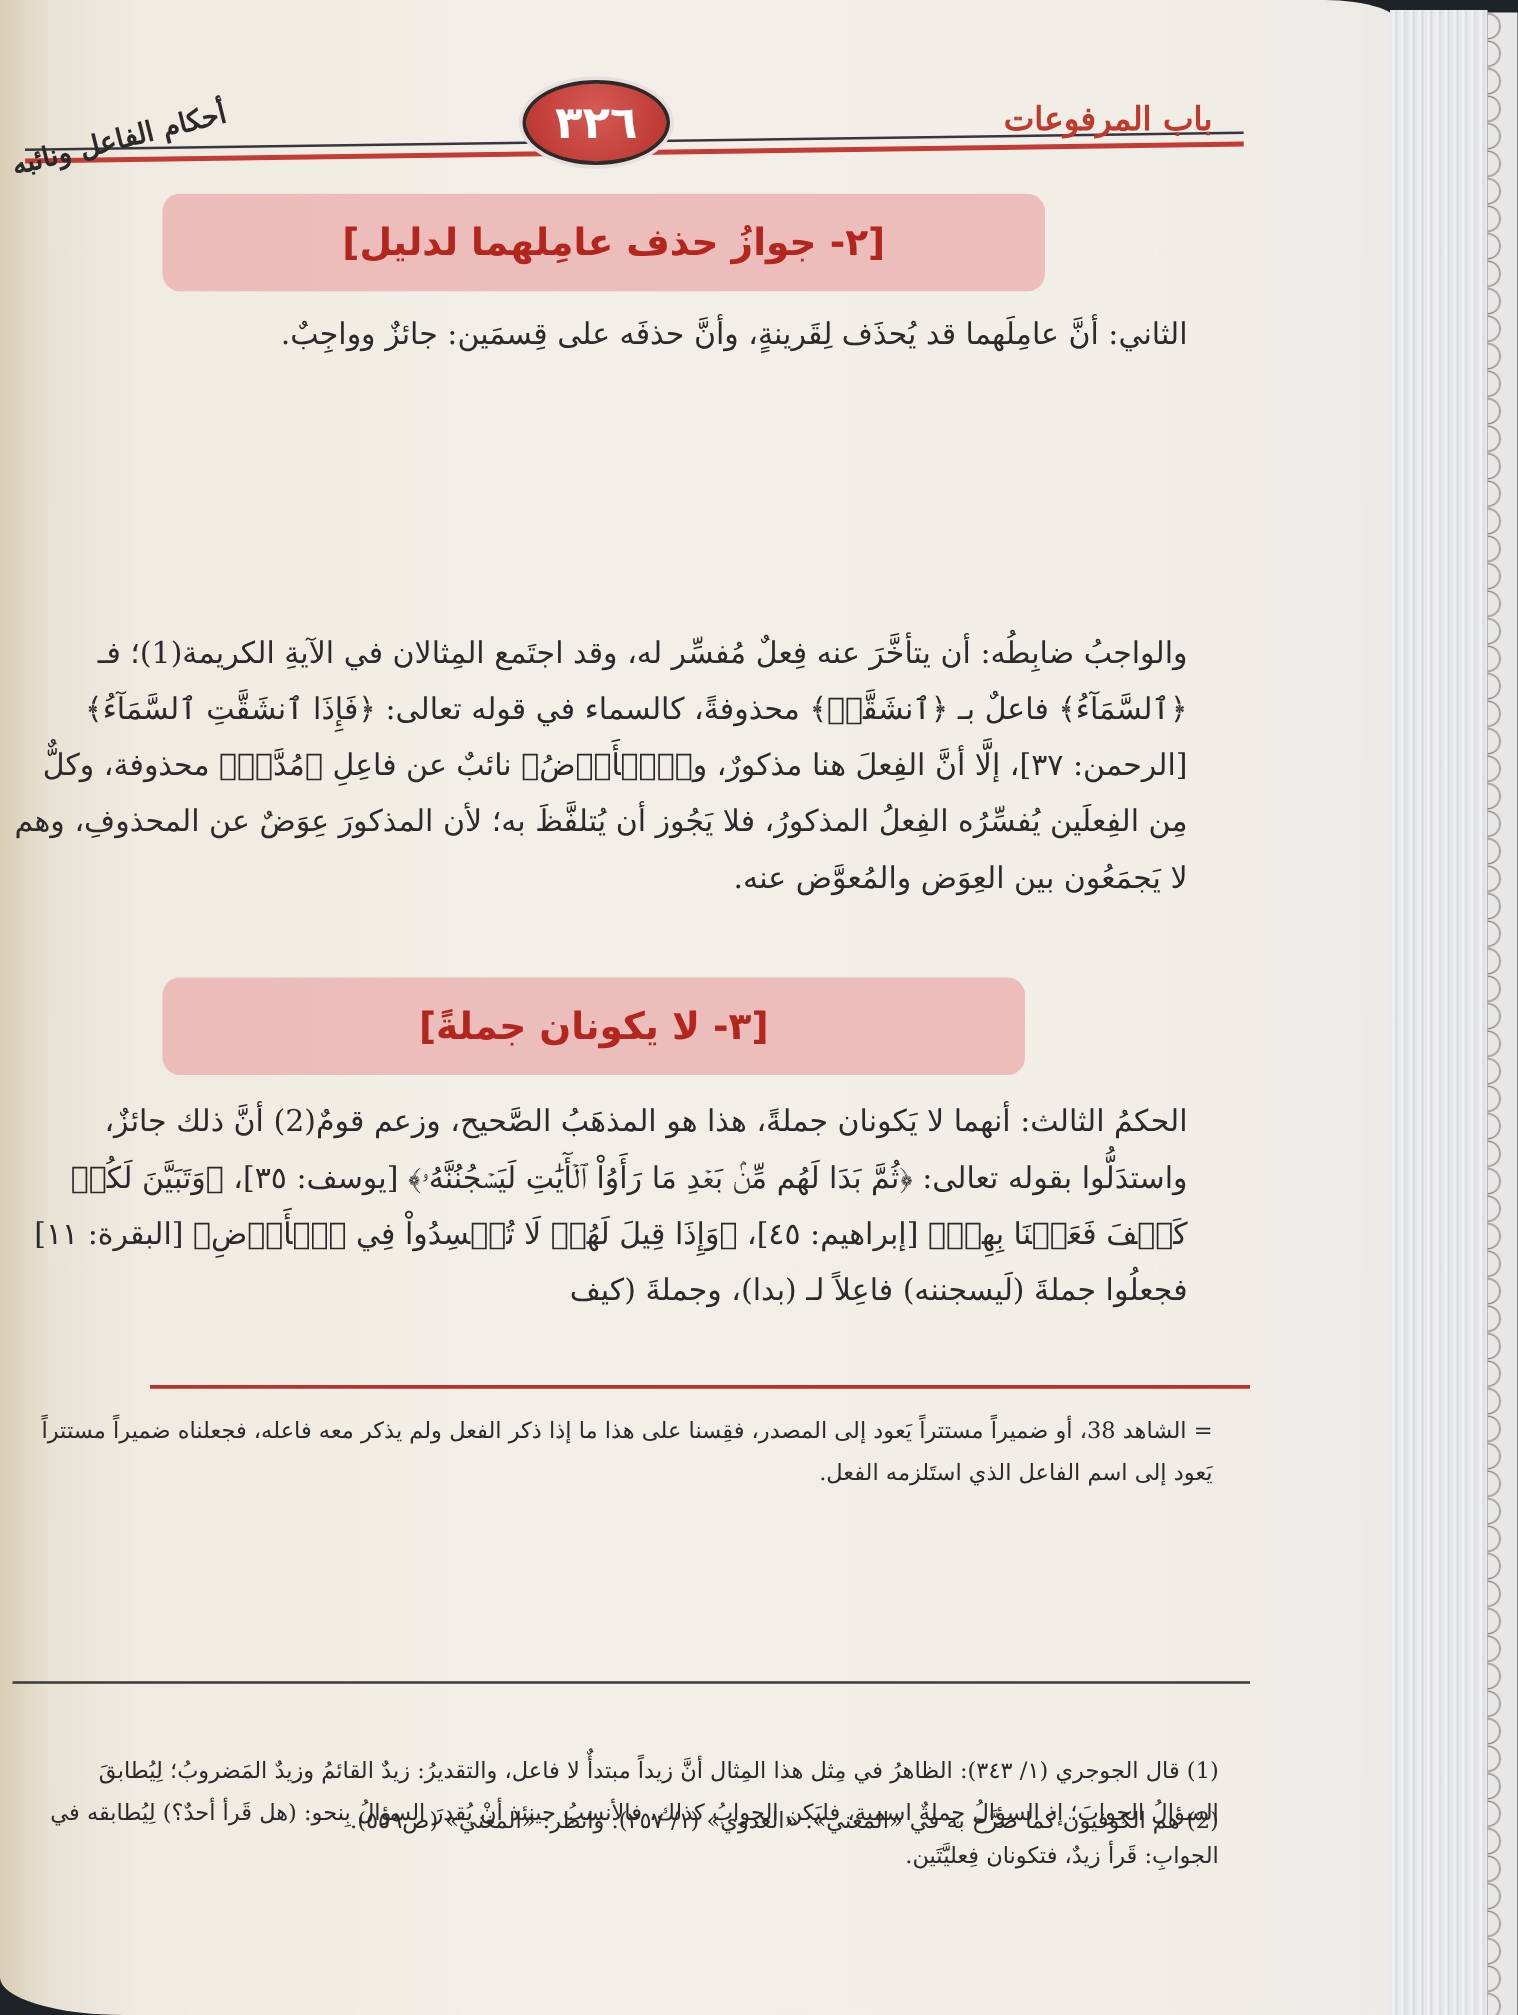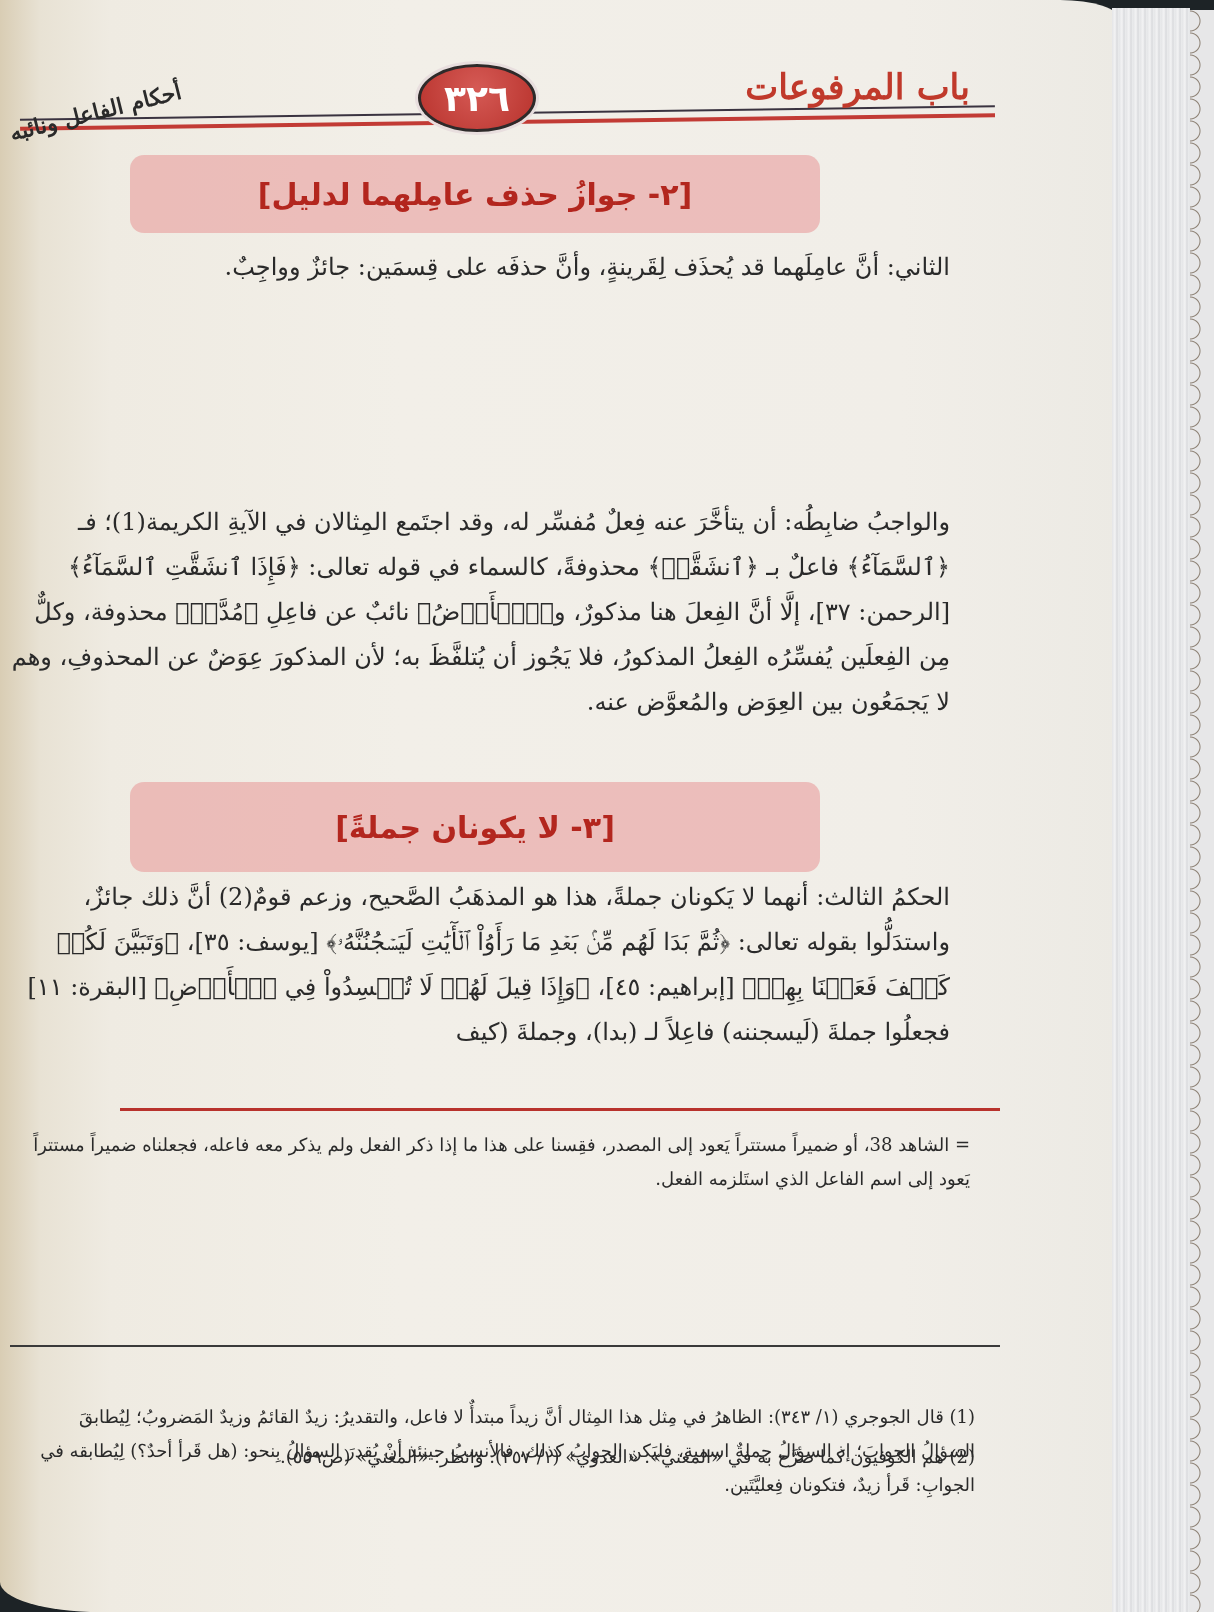--- a/index.html
+++ b/index.html
@@ -19,22 +19,22 @@
     background:repeating-linear-gradient(90deg,#e4e5e7 0px,#f3f3f4 3px,#d9dadd 5px,#eeeff0 7px);
   }
   .scallop {
     position:absolute; left:1190px; top:10px; width:24px; height:1602px;
     background:
       radial-gradient(circle at 0 50%, transparent 9px, #8b7f72 10px, transparent 11px) 0 0/24px 22px repeat-y,
       #e7e7e8;
   }
   .header { position:absolute; left:0; top:60px; width:1000px; height:90px; }
   .header-right {
-    position:absolute; right:30px; top:6px; color:#c0392b;
-    font-family:"DejaVu Serif", serif; font-weight:bold; font-size:35px; direction:rtl;
+    position:absolute; right:30px; top:20px; color:#c0392b;
+    font-family:"DejaVu Serif", serif; font-weight:bold; font-size:26px; direction:rtl;
   }
   .header-left {
     position:absolute; left:10px; top:60px; color:#2a2a2a;
     font-family:"DejaVu Serif", serif; font-weight:bold; font-size:22px; direction:rtl;
     transform:rotate(-14deg); transform-origin:left center;
   }
   .header-rule {
     position:absolute; left:20px; top:52px; width:975px; height:6px;
     border-top:2px solid #3a3340; border-bottom:4px solid #c23b35;
     transform:rotate(-0.8deg);
@@ -65,26 +65,26 @@
 <body>
 
 <div class="page">
   <div class="header">
     <div class="header-rule"></div>
     <div class="header-right">باب المرفوعات</div>
     <div class="page-num">٣٢٦</div>
     <div class="header-left">أحكام الفاعل ونائبه</div>
   </div>
 
-  <div class="section-box" style="left:130px;top:155px;width:690px;height:78px;">[٢- جوازُ حذف عامِلهما لدليل]</div>
+  <div class="section-box" style="left:130px;top:155px;width:690px;height:78px;padding-left:16px;">[٢- جوازُ حذف عامِلهما لدليل]</div>
 
   <div class="para" style="left:20px;top:245px;width:930px;">الثاني: أنَّ عامِلَهما قد يُحذَف لِقَرينةٍ، وأنَّ حذفَه على قِسمَين: جائزٌ وواجِبٌ.</div>
   <div class="para" style="left:10px;top:500px;width:940px;">والواجبُ ضابِطُه: أن يتأخَّرَ عنه فِعلٌ مُفسِّر له، وقد اجتَمع المِثالان في الآيةِ الكريمة(1)؛ فـ ﴿ٱلسَّمَآءُ﴾ فاعلٌ بـ ﴿ٱنشَقَّتۡ﴾ محذوفةً، كالسماء في قوله تعالى: ﴿فَإِذَا ٱنشَقَّتِ ٱلسَّمَآءُ﴾ [الرحمن: ٣٧]، إلَّا أنَّ الفِعلَ هنا مذكورٌ، و﴿ٱلۡأَرۡضُ﴾ نائبٌ عن فاعِلِ ﴿مُدَّتۡ﴾ محذوفة، وكلٌّ مِن الفِعلَين يُفسِّرُه الفِعلُ المذكورُ، فلا يَجُوز أن يُتلفَّظَ به؛ لأن المذكورَ عِوَضٌ عن المحذوفِ، وهم لا يَجمَعُون بين العِوَض والمُعوَّض عنه.</div>
 
-  <div class="section-box" style="left:130px;top:782px;width:690px;height:90px;">[٣- لا يكونان جملةً]</div>
+  <div class="section-box" style="left:130px;top:782px;width:690px;height:78px;">[٣- لا يكونان جملةً]</div>
 
   <div class="para" style="left:10px;top:875px;width:940px;">الحكمُ الثالث: أنهما لا يَكونان جملةً، هذا هو المذهَبُ الصَّحيح، وزعم قومٌ(2) أنَّ ذلك جائزٌ، واستدَلُّوا بقوله تعالى: ﴿ثُمَّ بَدَا لَهُم مِّنۢ بَعۡدِ مَا رَأَوُاْ ٱلۡأٓيَٰتِ لَيَسۡجُنُنَّهُۥ﴾ [يوسف: ٣٥]، ﴿وَتَبَيَّنَ لَكُمۡ كَيۡفَ فَعَلۡنَا بِهِمۡ﴾ [إبراهيم: ٤٥]، ﴿وَإِذَا قِيلَ لَهُمۡ لَا تُفۡسِدُواْ فِي ٱلۡأَرۡضِ﴾ [البقرة: ١١] فجعلُوا جملةَ (لَيسجننه) فاعِلاً لـ (بدا)، وجملةَ (كيف</div>
 
   <div class="red-rule"></div>
 
   <div class="fn" style="left:20px;top:1128px;width:950px;">= الشاهد 38، أو ضميراً مستتراً يَعود إلى المصدر، فقِسنا على هذا ما إذا ذكر الفعل ولم يذكر معه فاعله، فجعلناه ضميراً مستتراً يَعود إلى اسم الفاعل الذي استَلزمه الفعل.</div>
 
   <div class="fn-rule"></div>
 
   <div class="fn" style="left:20px;top:1400px;width:955px;">(1) قال الجوجري (١/ ٣٤٣): الظاهرُ في مِثل هذا المِثال أنَّ زيداً مبتدأٌ لا فاعل، والتقديرُ: زيدٌ القائمُ وزيدٌ المَضروبُ؛ لِيُطابقَ السؤالُ الجوابَ؛ إذ السؤالُ جملةٌ اسمية، فليَكن الجوابُ كذلك، فالأنسبُ حينئذ أنْ يُقدرَ السؤالُ بِنحو: (هل قَرأ أحدٌ؟) لِيُطابقه في الجوابِ: قَرأ زيدٌ، فتكونان فِعليَّتَين.</div>

